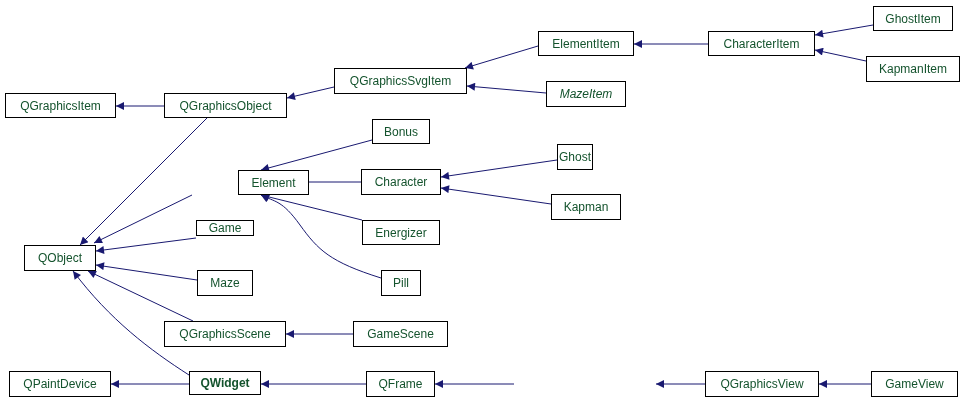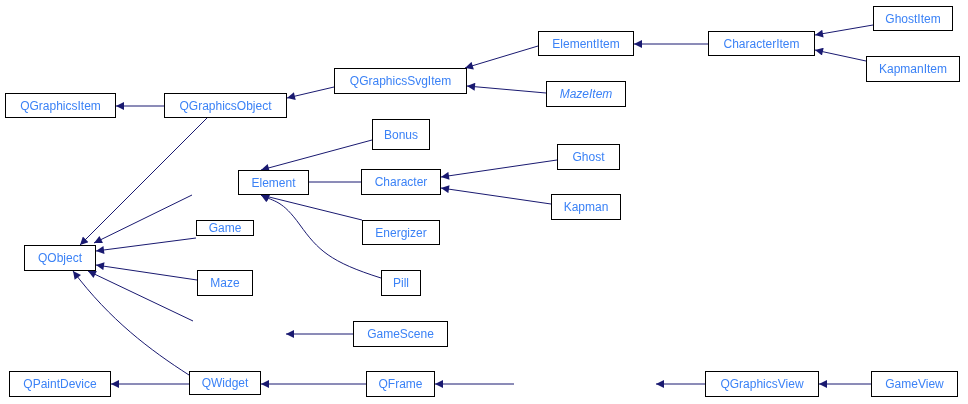--- a/index.html
+++ b/index.html
@@ -5,21 +5,21 @@
   html, body { margin: 0; padding: 0; background: #ffffff; }
   #stage { position: relative; width: 968px; height: 404px; overflow: hidden; background: #ffffff; }
   svg#edges { position: absolute; left: 0; top: 0; width: 968px; height: 404px; }
   .node {
     position: absolute;
     box-sizing: border-box;
     border: 1px solid #000000;
     background: #ffffff;
     font-family: "Liberation Sans", sans-serif;
     font-size: 12px;
-    color: #3b82f6;
+    color: #14532d;
     display: flex; align-items: center; justify-content: center;
     white-space: nowrap;
     cursor: pointer;
   }
 </style>
 </head>
 <body>
 
 <div id="stage">
   <svg id="edges" xmlns="http://www.w3.org/2000/svg">
@@ -60,25 +60,26 @@
   <div class="node" style="left: 334px; top: 68px; width: 133px; height: 26px;">QGraphicsSvgItem</div>
   <div class="node" style="left: 538px; top: 31px; width: 96px; height: 25px;">ElementItem</div>
   <div class="node" style="left: 546px; top: 81px; width: 80px; height: 26px; font-style: italic;">MazeItem</div>
   <div class="node" style="left: 708px; top: 31px; width: 107px; height: 25px;">CharacterItem</div>
   <div class="node" style="left: 873px; top: 6px; width: 80px; height: 25px;">GhostItem</div>
   <div class="node" style="left: 866px; top: 56px; width: 94px; height: 26px;">KapmanItem</div>
   <div class="node" style="left: 24px; top: 245px; width: 72px; height: 26px;">QObject</div>
   <div class="node" style="left: 190px; top: 170px; width: 71px; height: 25px; margin-left: 48px;">Element</div>
   <div class="node" style="left: 196px; top: 220px; width: 58px; height: 16px;">Game</div>
   <div class="node" style="left: 197px; top: 270px; width: 56px; height: 26px;">Maze</div>
-  <div class="node" style="left: 372px; top: 119px; width: 58px; height: 31px;">Bonus</div>
+  <div class="node" style="left: 372px; top: 119px; width: 58px; height: 25px;">Bonus</div>
   <div class="node" style="left: 361px; top: 169px; width: 80px; height: 26px;">Character</div>
   <div class="node" style="left: 362px; top: 220px; width: 78px; height: 25px;">Energizer</div>
   <div class="node" style="left: 381px; top: 270px; width: 40px; height: 26px;">Pill</div>
-  <div class="node" style="left: 557px; top: 144px; width: 63px; height: 26px; text-align: right;">Ghost</div>
+  <div class="node" style="left: 557px; top: 144px; width: 36px; height: 26px; text-align: right;">Ghost</div>
   <div class="node" style="left: 551px; top: 194px; width: 70px; height: 26px;">Kapman</div>
+  <div class="node" style="left: 164px; top: 321px; width: 122px; height: 26px;">QGraphicsScene</div>
   <div class="node" style="left: 353px; top: 321px; width: 95px; height: 26px;">GameScene</div>
   <div class="node" style="left: 9px; top: 371px; width: 102px; height: 26px;">QPaintDevice</div>
-  <div class="node" style="left: 189px; top: 371px; width: 72px; height: 24px;">QWidget</div>
+  <div class="node" style="left: 189px; top: 371px; width: 72px; height: 24px; font-weight: bold;">QWidget</div>
   <div class="node" style="left: 366px; top: 371px; width: 69px; height: 26px;">QFrame</div>
   <div class="node" style="left: 705px; top: 371px; width: 114px; height: 26px;">QGraphicsView</div>
   <div class="node" style="left: 871px; top: 371px; width: 87px; height: 26px;">GameView</div>
 </div>
 
 </body></html>

